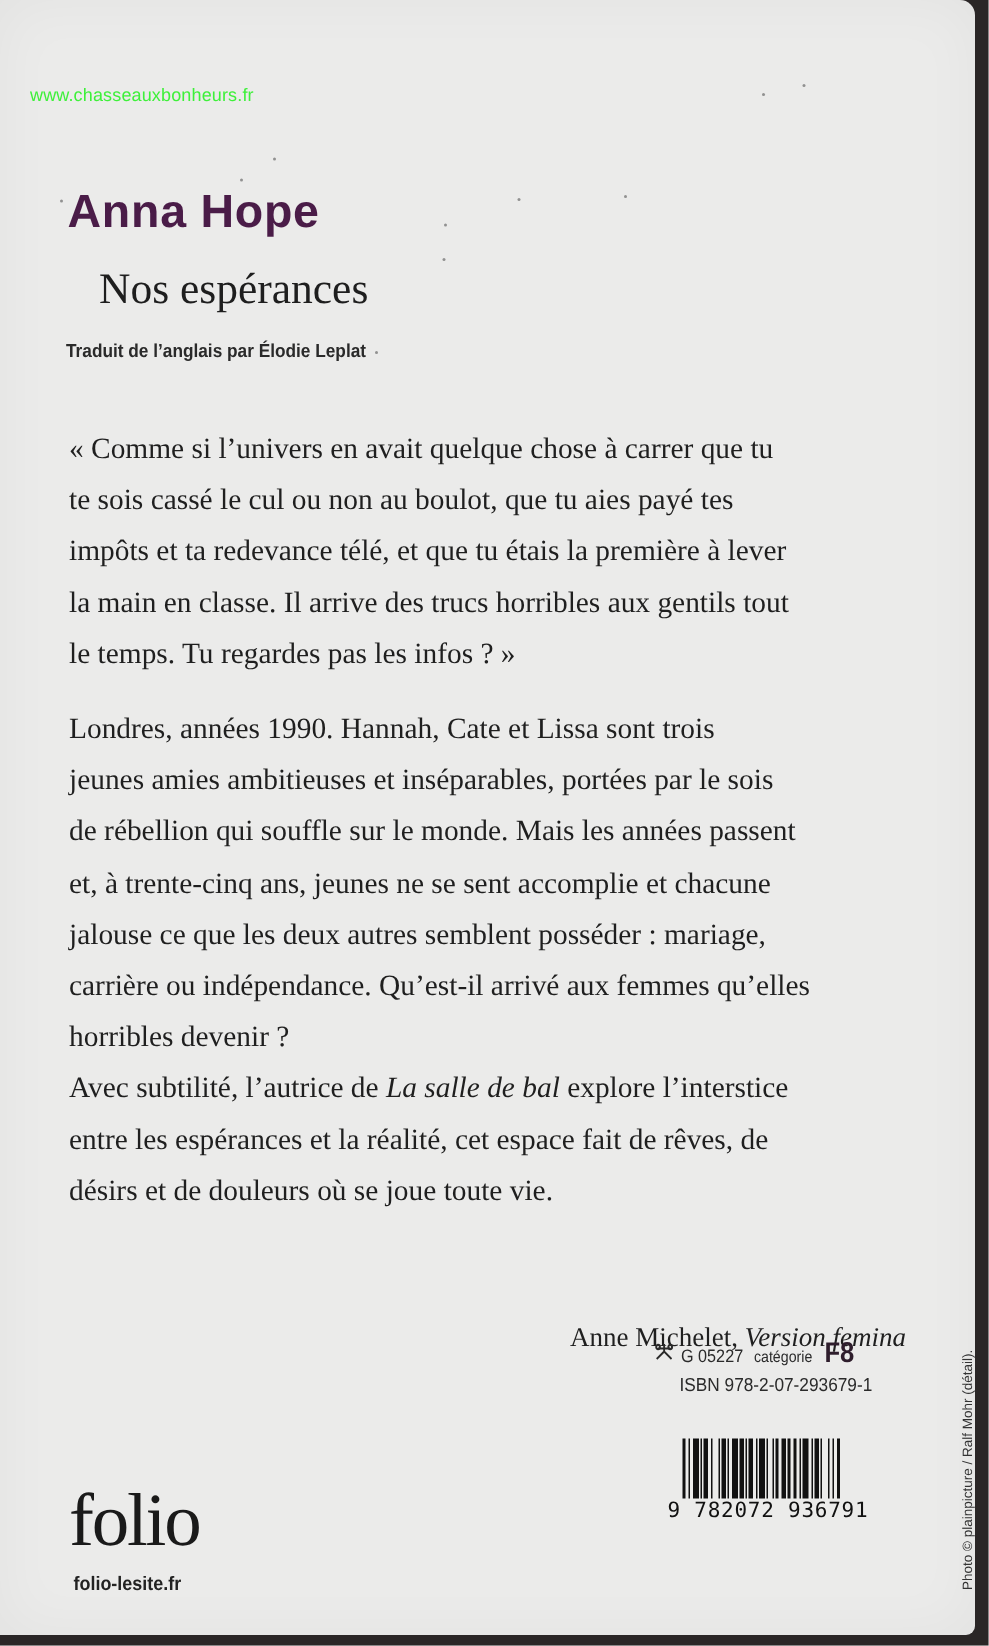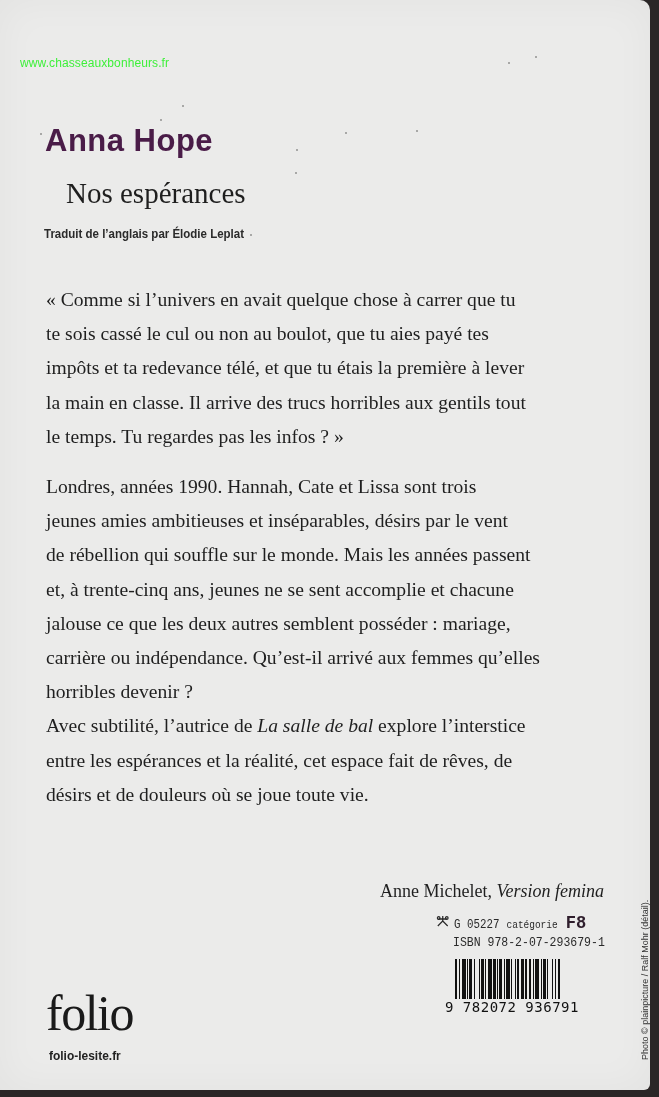--- a/index.html
+++ b/index.html
@@ -54,22 +54,22 @@
       font-size: 16px; line-height: 23px; color: #1f1f1f;
     }
     .review .line { display: block; white-space: nowrap; }
     .review-source {
       position: absolute; right: 46px; top: 881px;
       font-family: "Liberation Serif", serif;
       font-size: 18px; color: #1f1f1f; white-space: nowrap;
     }
     .review-source i { font-style: italic; }
     .codes {
-      position: absolute; left: 436px; top: 912px;
-      font-family: Liberation Mono, monospace;
+      position: absolute; left: 436px; top: 892px;
+      font-family: Liberation Sans, sans-serif;
       color: #2a2a2a;
     }
     .codes-row1 { display: flex; align-items: baseline; gap: 5px; font-size: 12px; transform: scaleX(0.9); transform-origin: left; }
     .codes-row1 .cat-label { font-size: 10.5px; margin-left: 3px; }
     .codes-row1 .cat-value { font-weight: bold; font-size: 19px; color: #2e1d2c; margin-left: 4px; }
     .codes-row2 { font-size: 12.5px; margin-top: 2px; margin-left: 17px; transform: scaleX(0.92); transform-origin: left; white-space: nowrap; }
     .logo-icon { display: inline-block; width: 15px; height: 13px; }
     .barcode {
       position: absolute; left: 445px; top: 959px;
       width: 170px; height: 56px;
@@ -125,21 +125,21 @@
   <div class="body-text blurb-quote">
     <span class="line">« Comme si l’univers en avait quelque chose à carrer que tu</span>
     <span class="line">te sois cassé le cul ou non au boulot, que tu aies payé tes</span>
     <span class="line">impôts et ta redevance télé, et que tu étais la première à lever</span>
     <span class="line">la main en classe. Il arrive des trucs horribles aux gentils tout</span>
     <span class="line">le temps. Tu regardes pas les infos ? »</span>
   </div>
 
   <div class="body-text summary">
     <span class="line">Londres, années 1990. Hannah, Cate et Lissa sont trois</span>
-    <span class="line">jeunes amies ambitieuses et inséparables, désirs par le vent</span>
+    <span class="line">jeunes amies ambitieuses et inséparables, portées par le sois</span>
     <span class="line">de rébellion qui souffle sur le monde. Mais les années passent</span>
     <span class="line">et, à trente-cinq ans, jeunes ne se sent accomplie et chacune</span>
     <span class="line">jalouse ce que les deux autres semblent posséder : mariage,</span>
     <span class="line">carrière ou indépendance. Qu’est-il arrivé aux femmes qu’elles</span>
     <span class="line">horribles devenir ?</span>
     <span class="line"><span>Avec subtilité, l’autrice de </span><i>La salle de bal</i><span> explore l’interstice</span></span>
     <span class="line">entre les espérances et la réalité, cet espace fait de rêves, de</span>
     <span class="line">désirs et de douleurs où se joue toute vie.</span>
   </div>
 

